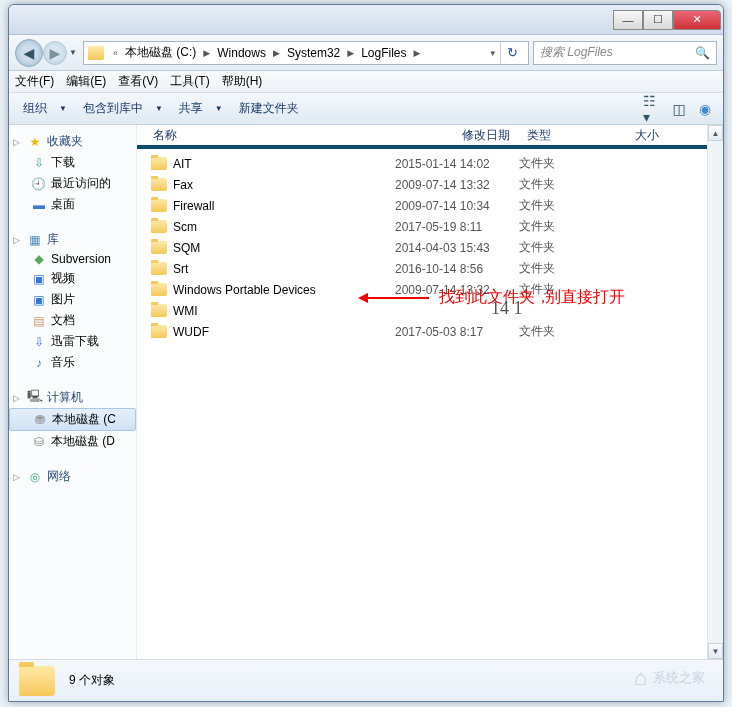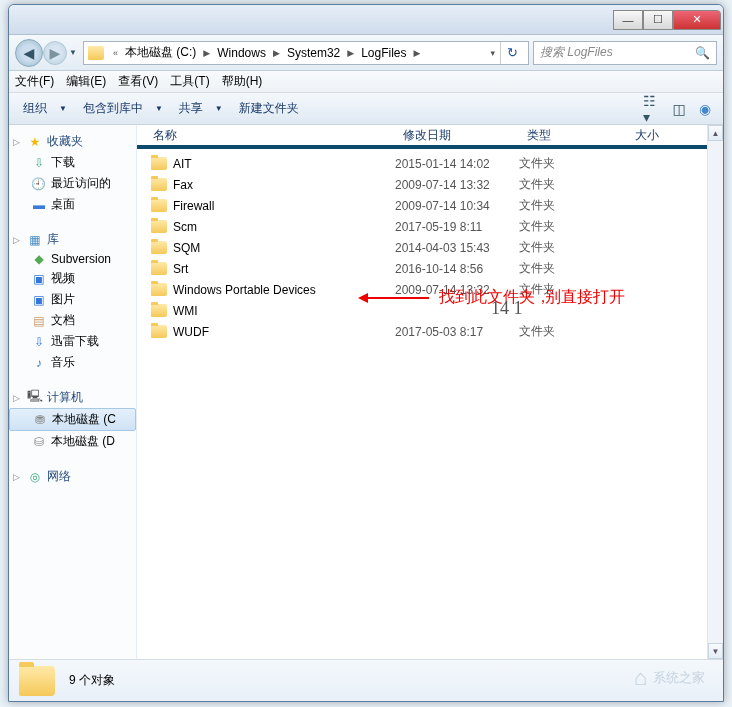--- a/index.html
+++ b/index.html
@@ -45,21 +45,21 @@
 .sicon16 { width: 16px; height: 14px; flex-shrink: 0; display: flex; align-items: center; justify-content: center; }
 .ico-fav { color: #f5b800; } .ico-dl { color: #4a8; } .ico-recent { color: #888; }
 .ico-desktop { color: #3a7bd5; } .ico-lib { color: #4a8bc0; }
 .ico-svn { color: #5a5; } .ico-video { color: #37d; } .ico-pic { color: #37d; }
 .ico-doc { color: #c96; } .ico-xunlei { color: #37d; } .ico-music { color: #37d; }
 .ico-computer { color: #555; } .ico-drive { color: #888; } .ico-network { color: #3a7; }
 
 .content { flex: 1; background: #fff; display: flex; flex-direction: column; position: relative; }
 .colheaders { height: 24px; border-bottom: 4px solid #0c4a6e; display: flex; align-items: center; font-size: 12px; color: #1a3a6a; }
 .colh { padding: 0 8px; border-right: 1px solid transparent; cursor: pointer; }
-.colh.name { width: 258px; padding-left: 16px; } .colh.date { width: 124px; } .colh.type { width: 108px; } .colh.size { width: 90px; }
+.colh.name { width: 258px; padding-left: 16px; } .colh.date { width: 124px; text-align: right; } .colh.type { width: 108px; } .colh.size { width: 90px; }
 
 .filelist { flex: 1; font-size: 12px; padding-top: 4px; overflow: hidden; }
 .row { height: 21px; display: flex; align-items: center; cursor: pointer; }
 .cell.name { width: 258px; display: flex; align-items: center; gap: 6px; padding-left: 14px; }
 .cell.date { width: 124px; color: #555; } .cell.type { width: 108px; color: #555; } .cell.size { width: 90px; color: #555; }
 .folder-icon { width: 16px; height: 13px; background: linear-gradient(#ffe9a8,#f5c95a); border-radius: 1px 2px 2px 1px; position: relative; flex-shrink: 0; }
 .folder-icon::before { content: ""; position: absolute; top: -2px; left: 0; width: 7px; height: 3px; background: #f5c95a; border-radius: 1px 1px 0 0; }
 
 .annotation { position: absolute; left: 224px; top: 162px; color: #e00; font-size: 16px; display: flex; align-items: center; pointer-events: none; font-family: "SimSun", serif; }
 .annotation .arrow-line { width: 68px; height: 2px; background: #e00; position: relative; }

